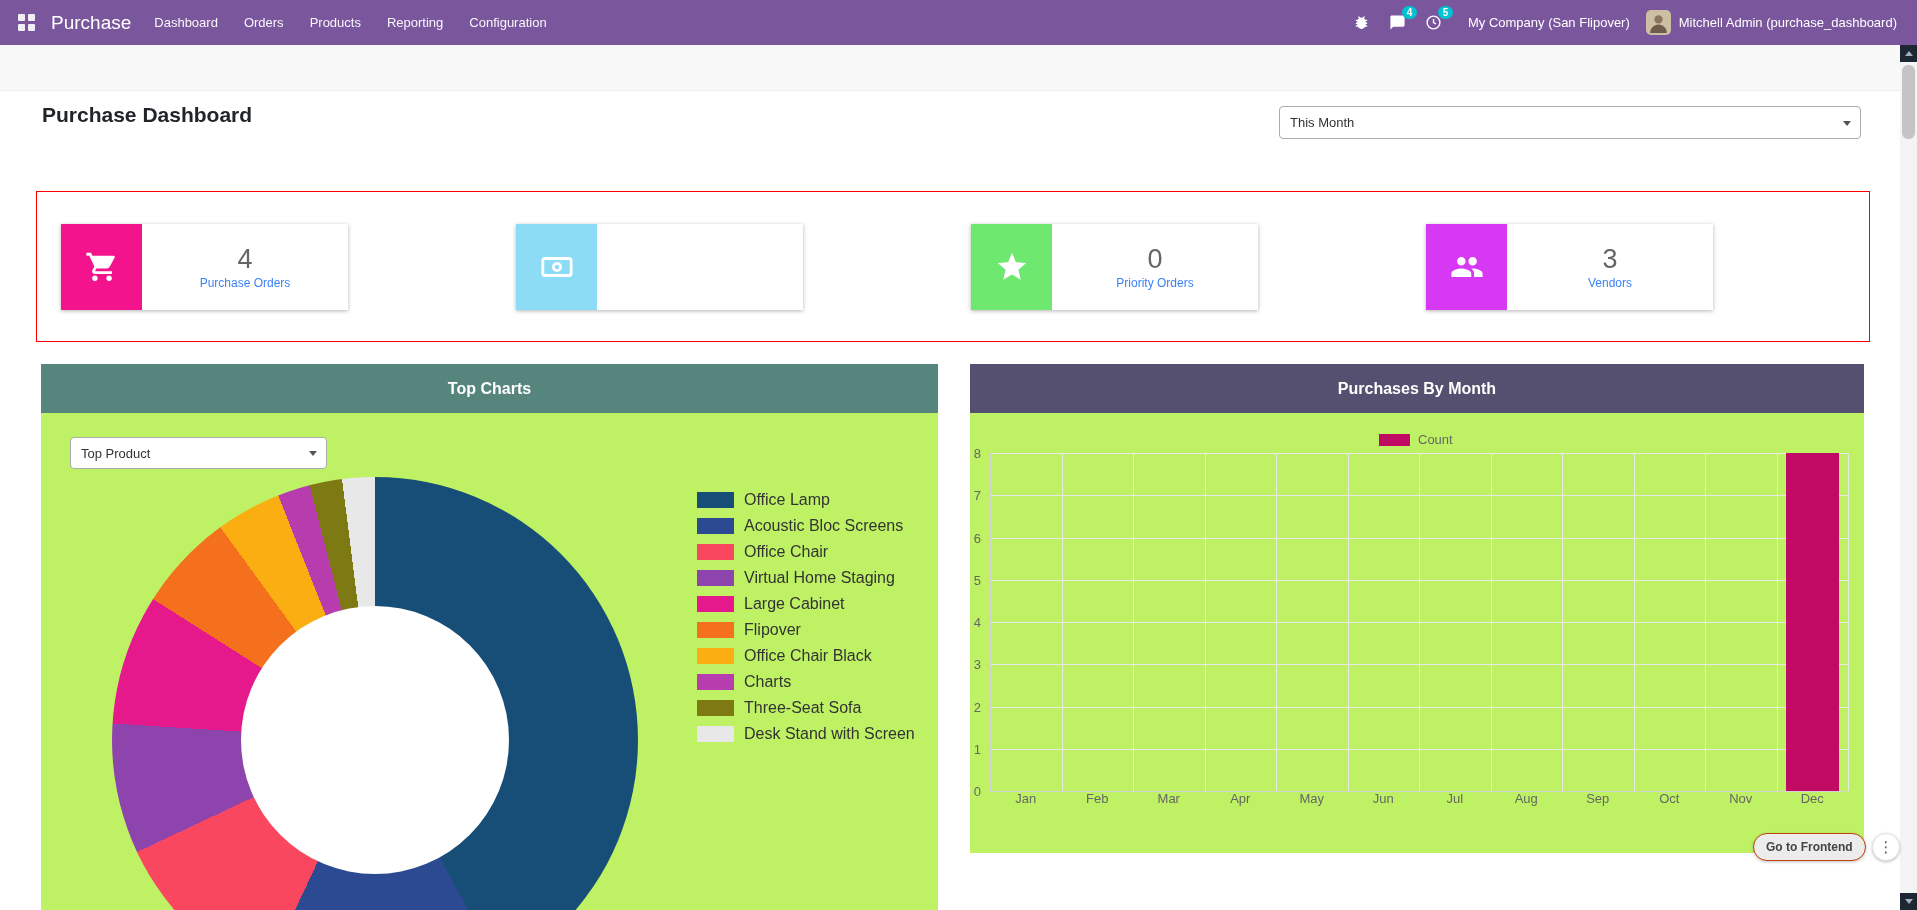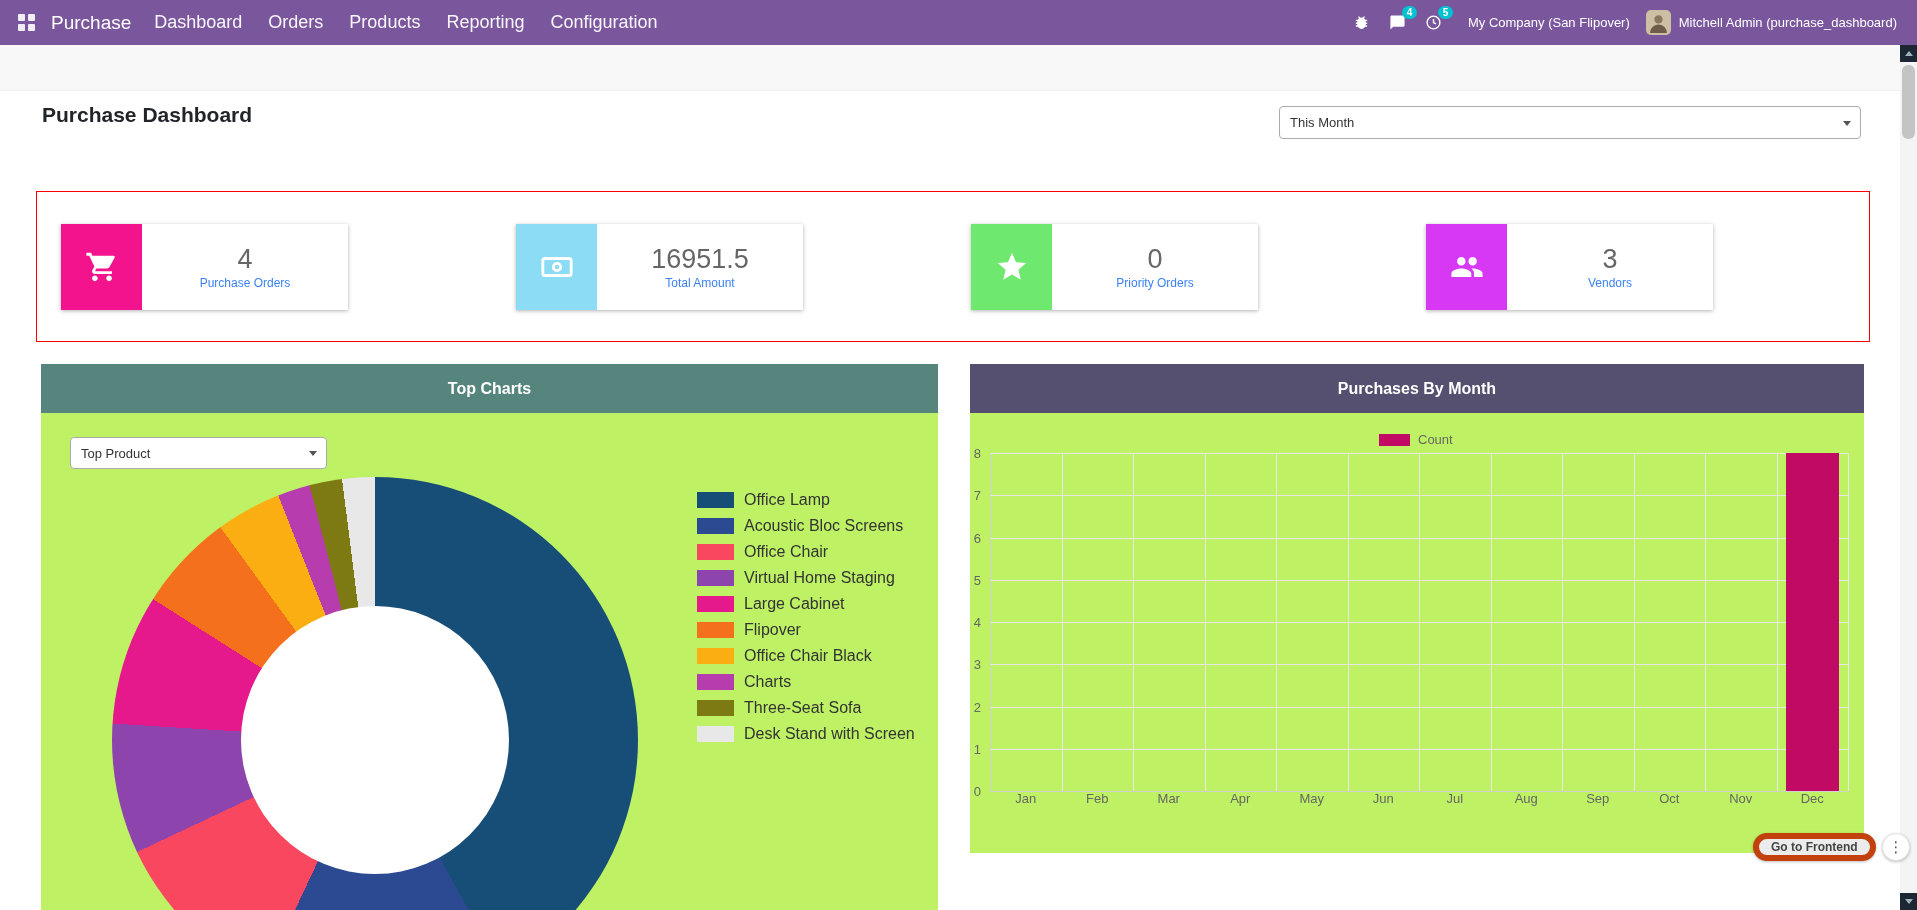--- a/index.html
+++ b/index.html
@@ -12,21 +12,21 @@
   
   .navbar {
     position:absolute; top:0; left:0; right:0; height:45px; z-index:40;
     display:flex; align-items:center; padding:0 10px; color:#fff;
   }
   .apps-btn { background:none; border:none; cursor:pointer; padding:8px; display:flex; }
   .apps-grid { display:grid; grid-template-columns:7px 7px; grid-gap:3px; }
   .apps-grid i { width:7px; height:7px; background:rgba(255,255,255,.9); border-radius:1px; }
   .brand { font-size:19px; font-weight:500; margin:0 10px 0 8px; cursor:pointer; }
   .nav-menu { display:flex; align-items:center; }
-  .nav-item { color:rgba(255,255,255,.95); font-size:18px; padding:0 13px; line-height:45px; cursor:pointer; white-space:nowrap; }
+  .nav-item { color:rgba(255,255,255,.95); font-size:13px; padding:0 13px; line-height:45px; cursor:pointer; white-space:nowrap; }
   .nav-right { margin-left:auto; display:flex; align-items:center; }
   .icon-btn { position:relative; width:36px; height:36px; background:none; border:none; cursor:pointer;
               display:flex; align-items:center; justify-content:center; }
   .icon-btn svg { width:17px; height:17px; display:block; }
   .badge { position:absolute; top:1px; right:-1px; color:#fff; font-size:10px; font-weight:700;
            line-height:13px; min-width:15px; border-radius:8px; padding:0 3px; text-align:center; }
   .company { font-size:13px; padding:0 16px; cursor:pointer; white-space:nowrap; }
   .avatar { width:25px; height:25px; border-radius:5px; overflow:hidden; flex:none; cursor:pointer; }
   .user-name { font-size:13px; padding:0 10px 0 8px; cursor:pointer; white-space:nowrap; }
 
@@ -86,21 +86,21 @@
   .bar-plot { position:absolute; left:20px; top:40px; width:858px; height:338px; }
   .hgrid { position:absolute; left:0; width:100%; height:1px; background:#e8e8e8; }
   .vgrid { position:absolute; top:0; height:100%; width:1px; background:#e8e8e8; }
   .axisline { background:#d2d2d2; }
   .ytick { position:absolute; left:-9px; transform:translate(-100%,-50%); font-size:13px; color:#666; }
   .xtick { position:absolute; top:100%; margin-top:0; text-align:center; font-size:13px; color:#666; }
   .bar { position:absolute; bottom:0; cursor:pointer; }
 
   
   .frontend-widget { position:absolute; left:1753px; top:833px; z-index:50; display:flex; align-items:center; gap:6px; }
-  .frontend-pill { height:28px; padding:0 12px; border-radius:14px; background:#ececec; border:6px solid #c2410c;
+  .frontend-pill { height:28px; padding:0 12px; border-radius:14px; background:#ececec; border:1px solid #c2410c;
                    font-size:12px; font-weight:700; color:#444; font-family:inherit; cursor:pointer;
                    box-shadow:0 1px 3px rgba(0,0,0,.25); white-space:nowrap; }
   .dots-btn { width:28px; height:28px; border-radius:50%; background:#fff; border:1px solid #e3e3e3;
               box-shadow:0 1px 3px rgba(0,0,0,.25); color:#555; font-size:15px; cursor:pointer;
               display:flex; align-items:center; justify-content:center; padding:0; }
 
   
   .scrollbar { position:absolute; right:0; top:45px; width:17px; height:865px; background:#f4f4f4; z-index:45; }
   .scroll-btn { position:absolute; left:0; width:17px; height:17px; background:#1c2733; border:none; cursor:pointer;
                 display:flex; align-items:center; justify-content:center; padding:0; }
@@ -185,24 +185,20 @@
       </div>
     </div>
   </div>
   <div class="kpi-col">
     <div class="kpi-card">
       <div class="kpi-icon" style="background: rgb(139, 220, 244);">
         <svg viewBox="0 0 24 24" fill="none" stroke="#fff" stroke-width="2">
             <rect x="2" y="6" width="20" height="12" rx="1.5"></rect>
             <circle cx="12" cy="12" r="2.6"></circle>
           </svg>
-      </div>
-      <div class="kpi-info">
-        <div class="kpi-value">16951.5</div>
-        <div class="kpi-label">Total Amount</div>
       </div>
     </div>
   </div>
   <div class="kpi-col">
     <div class="kpi-card">
       <div class="kpi-icon" style="background: rgb(111, 232, 111);">
         <svg viewBox="0 0 24 24" fill="#fff">
             <path d="M12 17.27L18.18 21l-1.64-7.03L22 9.24l-7.19-.61L12 2 9.19 8.63 2 9.24l5.46 4.73L5.82 21z"></path>
           </svg>
       </div>

